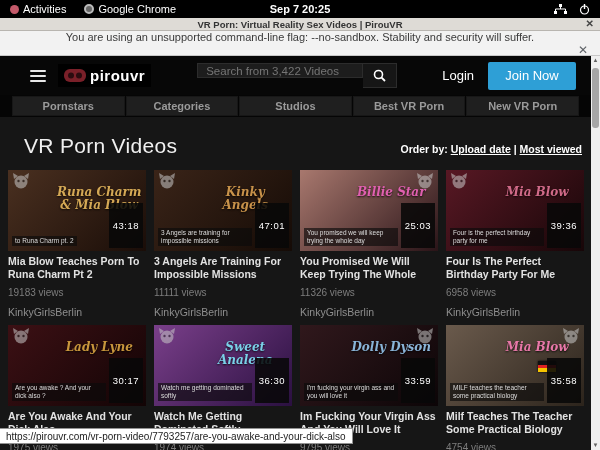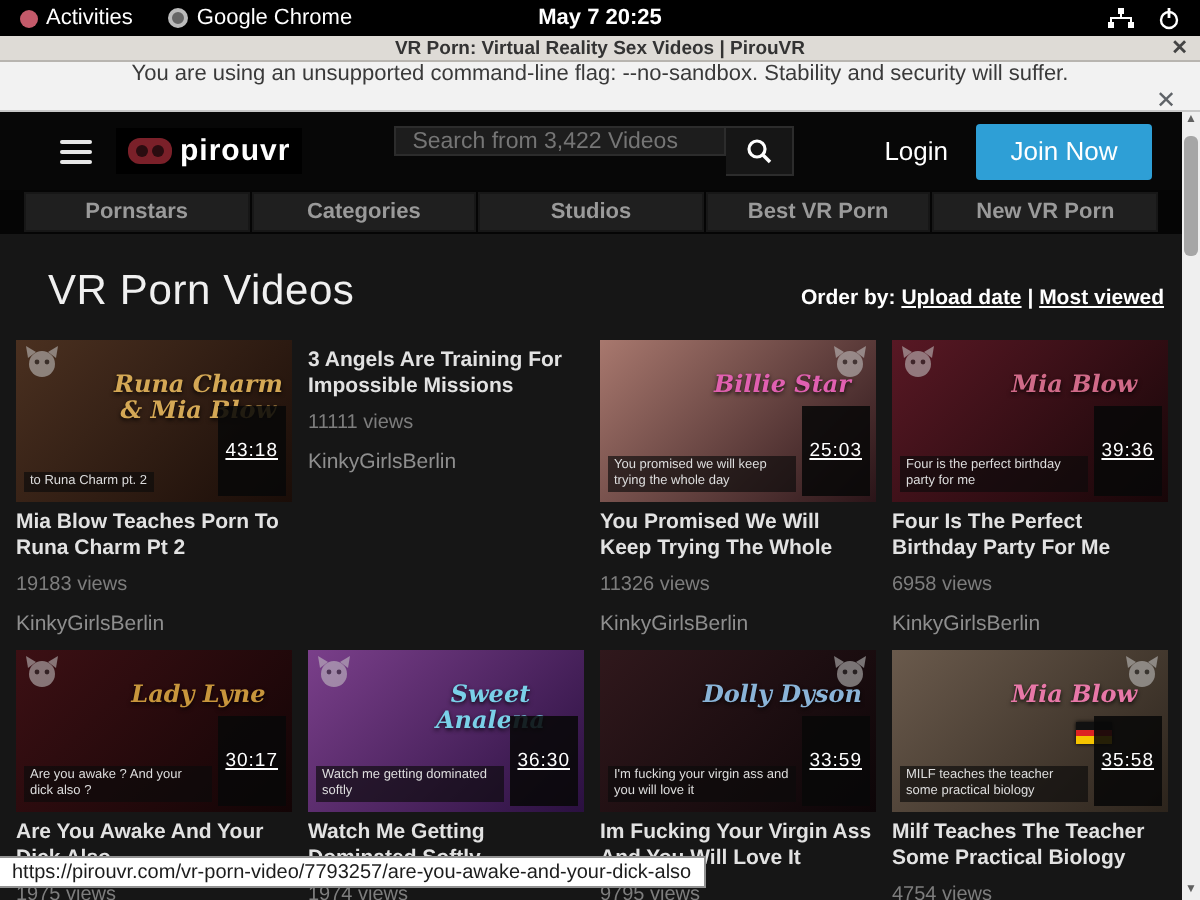--- a/index.html
+++ b/index.html
@@ -54,21 +54,21 @@
   .head-row { display:flex; align-items:baseline; padding:17px 24px 8px 24px; }
   .page-title { color:#f0f0f0; font-size:21px; font-weight:500; letter-spacing:.3px; }
   .order-by { margin-left:auto; color:#fff; font-size:10.5px; font-weight:bold; margin-right:-6px; }
   .order-by a { color:#fff; text-decoration:underline; }
 
   .grid { display:grid; grid-template-columns:repeat(5,138px); column-gap:8px; row-gap:7px;
           margin:4px 0 0 8px; width:722px; }
   .card { width:138px; }
   .thumb { position:relative; width:138px; height:81px; overflow:hidden; background:#222; }
   .duration { position:absolute; right:3px; bottom:3px; background:rgba(8,8,8,.88); color:#fff;
-              font-size:9.5px; padding:17px 4px; letter-spacing:.5px;text-decoration:underline; }
+              font-size:9.5px; padding:17px 4px; letter-spacing:.5px; }
   .script { position:absolute; top:16px; right:4px; width:62%; text-align:center;
             font-family:"DejaVu Serif", serif; font-style:italic; font-weight:bold; font-size:12px;
             line-height:13px; text-shadow:0 1px 2px rgba(0,0,0,.8); }
   .caption { position:absolute; left:4px; bottom:5px; max-width:68%; background:rgba(10,10,10,.65);
              color:#ddd; font-size:6.5px; padding:1px 3px; line-height:8px; }
   .catlogo { position:absolute; top:3px; left:4px; opacity:.55; }
   .catlogo.right { left:auto; right:4px; }
   .flag { position:absolute; right:28px; top:36px; width:18px; height:11px; display:none;
           flex-direction:column; box-shadow:0 0 2px #000; }
   .flag i { flex:1; display:block; }
@@ -90,21 +90,21 @@
   .sb-arrow { color:#606060; font-size:6px; line-height:9px; height:9px; }
   .sb-thumb { width:7px; height:60px; background:#a6a6a6; border-radius:3px; margin-top:3px; }
   .sb-spacer { flex:1; }
 </style>
 </head>
 <body>
 
 <div class="screen">
 
   <div class="topbar">
-    <div class="clock">May 7 20:25</div>
+    <div class="clock">Sep 7 20:25</div>
     <div class="left">
       <span class="distro-dot"></span>
       <span>Activities</span>
       <span class="chrome-dot"></span>
       <span>Google Chrome</span>
     </div>
     <div class="right">
       <svg width="13" height="11" viewBox="0 0 13 11">
         <rect x="5" y="0" width="3" height="3" fill="#fff"></rect>
         <rect x="0" y="7" width="3" height="3" fill="#fff"></rect>
@@ -186,20 +186,33 @@
 
         <span class="caption">to Runa Charm pt. 2</span>
         <span class="duration">43:18</span>
       </div>
       <div class="v-title">Mia Blow Teaches Porn To Runa Charm Pt 2</div>
       <div class="v-views">19183 views</div>
       <div class="v-studio">KinkyGirlsBerlin</div>
     </div>
 
     <div class="card">
+      <div class="thumb" style="background: linear-gradient(135deg, rgb(58, 36, 24), rgb(21, 11, 6));">
+        <svg class="catlogo" width="18" height="16" viewBox="0 0 18 16">
+          <path d="M2 6 L1 0 L6 3 Z" fill="#c9c9c9"></path>
+              <path d="M16 6 L17 0 L12 3 Z" fill="#c9c9c9"></path>
+          <circle cx="9" cy="9" r="6.5" fill="#c9c9c9"></circle>
+          <circle cx="6.5" cy="8" r="1.2" fill="#333"></circle>
+              <circle cx="11.5" cy="8" r="1.2" fill="#333"></circle>
+        </svg>
+        <span class="script" style="color: rgb(200, 146, 74);">Kinky Angels</span>
+
+        <span class="caption">3 Angels are training for impossible missions</span>
+        <span class="duration">47:01</span>
+      </div>
       <div class="v-title">3 Angels Are Training For Impossible Missions</div>
       <div class="v-views">11111 views</div>
       <div class="v-studio">KinkyGirlsBerlin</div>
     </div>
 
     <div class="card">
       <div class="thumb" style="background: linear-gradient(135deg, rgb(168, 120, 110), rgb(42, 20, 24));">
         <svg class="catlogo right" width="18" height="16" viewBox="0 0 18 16">
           <path d="M2 6 L1 0 L6 3 Z" fill="#c9c9c9"></path>
               <path d="M16 6 L17 0 L12 3 Z" fill="#c9c9c9"></path>

